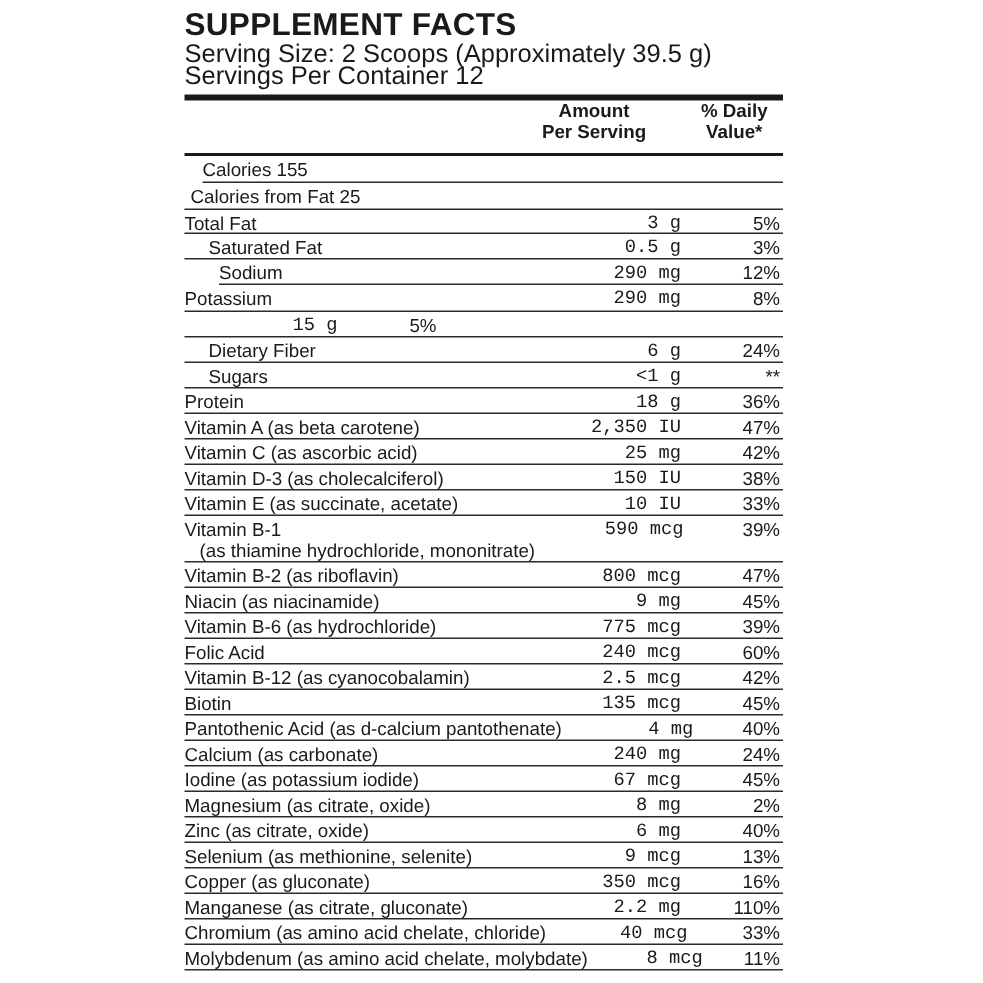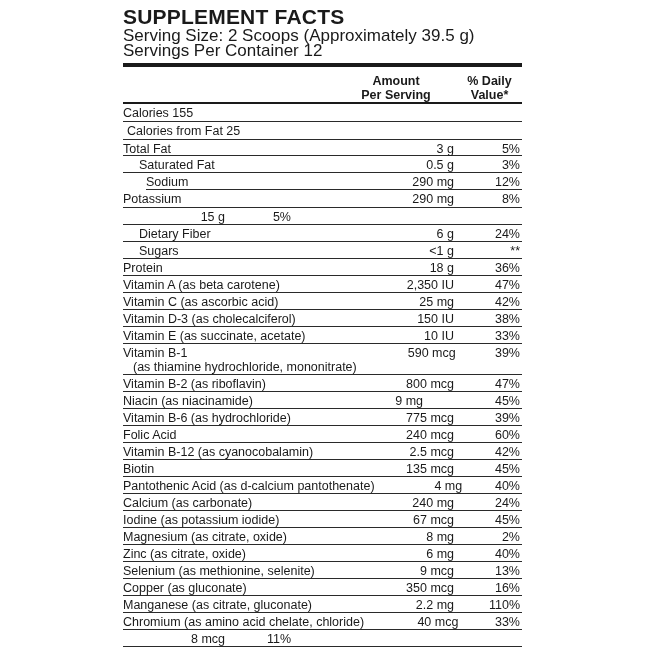--- a/index.html
+++ b/index.html
@@ -36,21 +36,21 @@
     height: 15px;
   }
   .thick-rule {
     height: 4px;
     background: #1a1a1a;
     margin-top: 5px;
   }
   .col-header {
     display: flex;
     height: 35px;
-    align-items: flex-end;
+    align-items: flex-start;
     font-weight: bold;
     font-size: 12.5px;
     line-height: 14px;
   }
   .col-header .c-name { flex: 1; }
   .col-header .c-amount { width: 110px; text-align: center; padding-right: 6px; }
   .col-header .c-dv { width: 65px; text-align: center; }
   .med-rule {
     height: 2px;
     background: #1a1a1a;
@@ -59,21 +59,21 @@
     display: flex;
     font-size: 12.5px;
     line-height: 14px;
     border-bottom: 1.3px solid #2a2a2a;
     align-items: flex-start;
     padding-top: 2px;
     box-sizing: border-box;
   }
   .row .c-name { flex: 1; white-space: nowrap; }
   .row .c-name .sub { display: block; padding-left: 10px; }
-  .row .c-amount { width: 110px; text-align: right; padding-right: 8px; box-sizing: border-box; white-space: nowrap; }
+  .row .c-amount { width: 110px; text-align: right; padding-right: 8px; box-sizing: border-box; white-space: nowrap; font-family: Liberation Mono, monospace; }
   .row .c-dv { width: 60px; text-align: right; padding-right: 2px; box-sizing: border-box; }
   .indent1 { padding-left: 4px; }
   .indent2 { padding-left: 16px; }
 </style>
 </head>
 <body>
 
 <div class="panel">
   <div class="title">SUPPLEMENT FACTS</div>
   <div class="subline">Serving Size: 2 Scoops (Approximately 39.5 g)</div>
@@ -85,21 +85,21 @@
       <div>Amount</div>
       <div>Per Serving</div>
     </div>
     <div class="c-dv">
       <div>% Daily</div>
       <div>Value*</div>
     </div>
   </div>
   <div class="med-rule"></div>
   <div id="rows">
-      <div class="row" style="height: 18px;">
+      <div class="row" style="height: 18px; margin-left: 12px;">
         <div class="c-name"><span>Calories  155</span></div>
         <div class="c-amount"></div>
         <div class="c-dv"></div>
       </div>
       <div class="row" style="height: 18px;">
         <div class="c-name indent1"><span>Calories from Fat  25</span></div>
         <div class="c-amount"></div>
         <div class="c-dv"></div>
       </div>
       <div class="row" style="height: 16px;">
@@ -164,21 +164,21 @@
       <div class="row" style="height: 31px;">
         <div class="c-name"><span>Vitamin B-1</span><span class="sub">(as thiamine hydrochloride, mononitrate)</span></div>
         <div class="c-amount">590 mcg</div>
         <div class="c-dv">39%</div>
       </div>
       <div class="row" style="height: 17px;">
         <div class="c-name"><span>Vitamin B-2 (as riboflavin)</span></div>
         <div class="c-amount">800 mcg</div>
         <div class="c-dv">47%</div>
       </div>
-      <div class="row" style="height: 17px; gap: 31px;">
+      <div class="row" style="height: 17px;">
         <div class="c-name"><span>Niacin (as niacinamide)</span></div>
         <div class="c-amount">9 mg</div>
         <div class="c-dv">45%</div>
       </div>
       <div class="row" style="height: 17px;">
         <div class="c-name"><span>Vitamin B-6 (as hydrochloride)</span></div>
         <div class="c-amount">775 mcg</div>
         <div class="c-dv">39%</div>
       </div>
       <div class="row" style="height: 17px;">
@@ -235,17 +235,18 @@
         <div class="c-name"><span>Manganese (as citrate, gluconate)</span></div>
         <div class="c-amount">2.2 mg</div>
         <div class="c-dv">110%</div>
       </div>
       <div class="row" style="height: 17px;">
         <div class="c-name"><span>Chromium (as amino acid chelate, chloride)</span></div>
         <div class="c-amount">40 mcg</div>
         <div class="c-dv">33%</div>
       </div>
       <div class="row" style="height: 17px;">
+        <div class="c-name"><span>Molybdenum (as amino acid chelate, molybdate)</span></div>
         <div class="c-amount">8 mcg</div>
         <div class="c-dv">11%</div>
       </div>
     </div>
 </div>
 
 </body></html>

